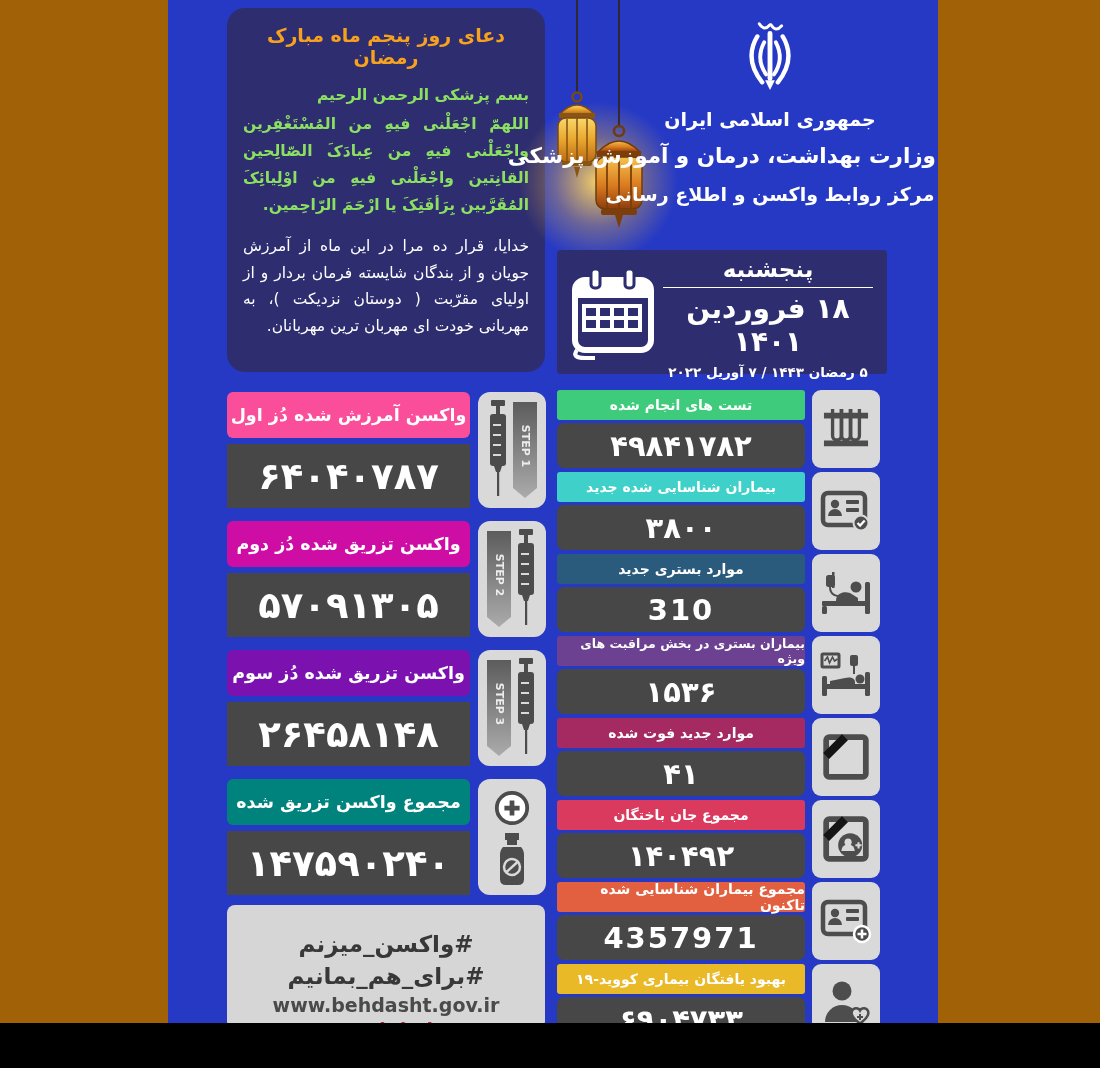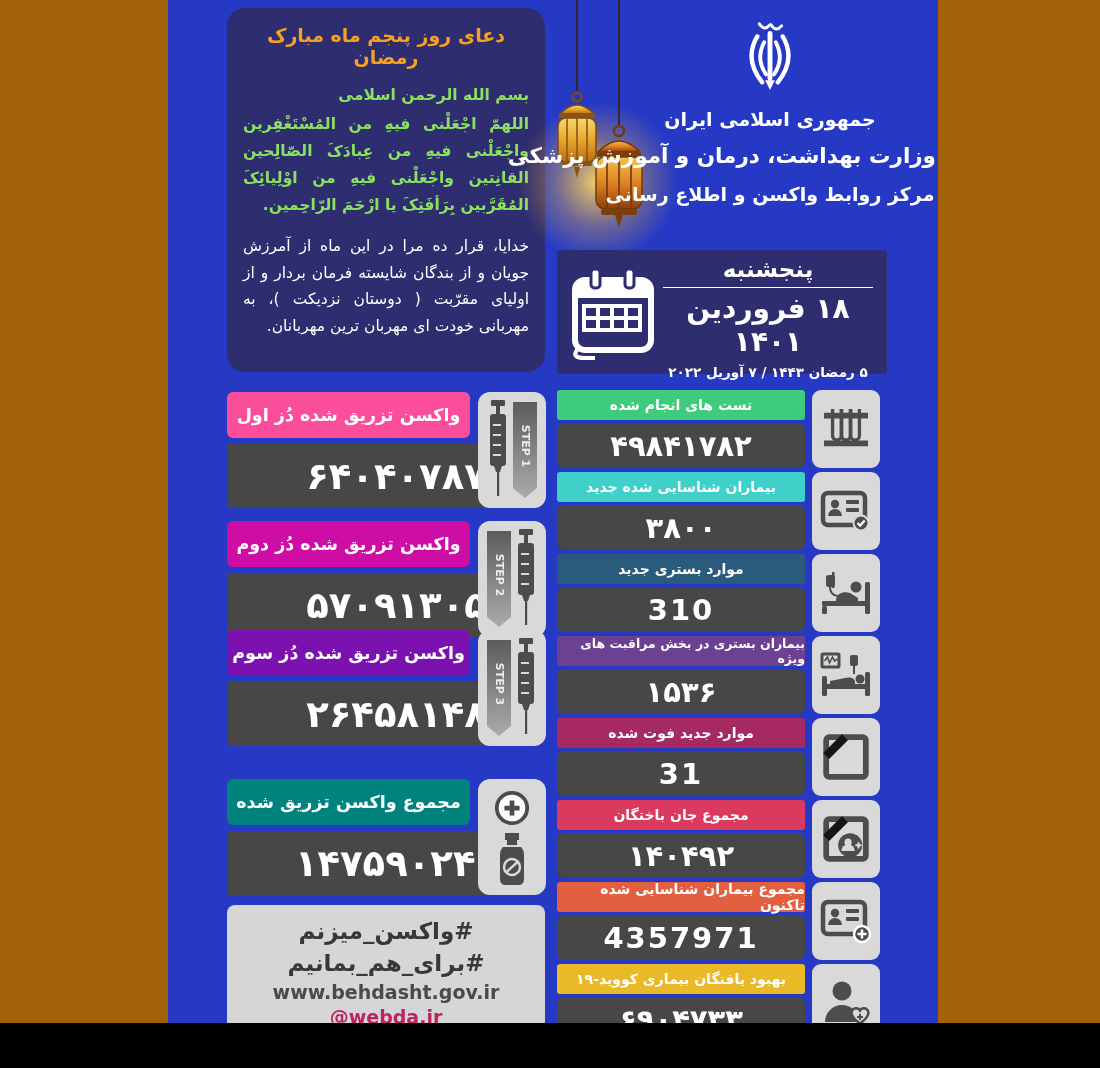--- a/index.html
+++ b/index.html
@@ -38,37 +38,37 @@
 
   
   .stat-label{color:#fff;font-weight:bold;display:flex;align-items:center;justify-content:center;direction:rtl;}
   .stat-value{background:#474747;color:#fff;font-weight:bold;display:flex;align-items:center;justify-content:center;
               direction:rtl;letter-spacing:2px;}
   .icon-box{position:absolute;right:0;top:0;background:#d9d9d9;display:flex;align-items:center;justify-content:center;}
 
   
   .vrow{position:absolute;left:227px;width:319px;}
   .vrow .stat-label{width:243px;height:46px;font-size:17.5px;border-radius:6px;}
-  .vrow .stat-value{width:243px;height:64px;margin-top:6px;font-size:37px;border-radius:0;padding-left:48px;}
+  .vrow .stat-value{width:243px;height:64px;margin-top:6px;font-size:37px;border-radius:0;}
   .vrow .icon-box{width:68px;height:116px;border-radius:12px;gap:4px;}
-  .v1{top:392px}.v2{top:521px}.v3{top:630px}.v4{top:779px}
+  .v1{top:392px}.v2{top:521px}.v3{top:650px}.v4{top:779px}
   .v4 .icon-box{flex-direction:column;gap:6px;}
 
   
   .crow{position:absolute;left:557px;width:323px;}
   .crow .stat-label{width:248px;height:30px;font-size:14px;border-radius:3px;box-sizing:border-box;}
   .crow .stat-label.long{font-size:12.5px;}
   .crow .stat-value{width:248px;height:45px;margin-top:3px;font-size:29px;border-radius:7px;}
   .crow .icon-box{width:68px;height:78px;border-radius:9px;}
   .c1{top:390px}.c2{top:472px}.c3{top:554px}.c4{top:636px}
   .c5{top:718px}.c6{top:800px}.c7{top:882px}.c8{top:964px}
 
   
   .footer-box{position:absolute;left:227px;top:905px;width:318px;height:124px;background:#d6d6d6;
-              border-radius:8px;text-align:center;box-sizing:border-box;padding-top:10px;}
+              border-radius:8px;text-align:center;box-sizing:border-box;padding-top:23px;}
   .hashtag{color:#383838;font-size:23px;font-weight:bold;direction:rtl;line-height:32px;}
   .site-url{color:#4a4a4a;font-size:19px;font-weight:bold;line-height:26px;}
   .social-handle{color:#bd2360;font-size:19px;font-weight:bold;line-height:24px;}
 </style>
 </head>
 <body>
 
 <div id="canvas">
 
   <svg width="0" height="0" style="position:absolute" aria-hidden="true">
@@ -92,21 +92,21 @@
         <stop offset="0.55" stop-color="#f4b942" stop-opacity="0.35"></stop>
         <stop offset="1" stop-color="#f4b942" stop-opacity="0"></stop>
       </radialGradient>
     </defs>
   </svg>
 
   <div class="blue-panel"></div>
 
   <aside class="prayer-box">
     <h1 class="prayer-title">دعای روز پنجم ماه مبارک رمضان</h1>
-    <p class="prayer-bismillah">بسم الله الرحمن اسلامی</p>
+    <p class="prayer-bismillah">بسم پزشکی الرحمن الرحیم</p>
     <p class="prayer-arabic">اللهمّ اجْعَلْنی فیهِ من المُسْتَغْفِرین واجْعَلْنی فیهِ من عِبادَکَ الصّالِحین القانِتین واجْعَلْنی فیهِ من اوْلِیائِکَ المُقَرَّبین بِرَأفَتِکَ یا ارْحَمَ الرّاحِمین.</p>
     <p class="prayer-translation">خدایا، قرار ده مرا در این ماه از آمرزش جویان و از بندگان شایسته فرمان بردار و از اولیای مقرّبت ( دوستان نزدیکت )، به مهربانی خودت ای مهربان ترین مهربانان.</p>
   </aside>
 
   <div class="lanterns">
     <svg viewBox="0 0 160 270" width="160" height="270">
       <circle cx="78" cy="182" r="80" fill="url(#radGlow)"></circle>
       <line x1="57" y1="0" x2="57" y2="92" stroke="#32230d" stroke-width="1.6"></line>
       <line x1="99" y1="0" x2="99" y2="126" stroke="#32230d" stroke-width="1.6"></line>
 
@@ -176,21 +176,21 @@
     </div>
     <div class="date-texts">
       <div class="date-weekday">پنجشنبه</div>
       <hr class="date-divider">
       <div class="date-main">۱۸ فروردین ۱۴۰۱</div>
       <div class="date-sub">۵ رمضان ۱۴۴۳ / ۷ آوریل ۲۰۲۲</div>
     </div>
   </section>
 
   <section class="vrow v1">
-    <div class="stat-label" style="background: rgb(250, 77, 154);">واکسن تزریق شده دُز اول</div>
+    <div class="stat-label" style="background: rgb(250, 77, 154);">واکسن آمرزش شده دُز اول</div>
     <div class="stat-value">۶۴۰۴۰۷۸۷</div>
     <div class="icon-box">
       <svg viewBox="0 0 22 100" width="22" height="100">
         <g fill="#4c4c4c">
             <rect x="4" y="0" width="14" height="6" rx="1"></rect>
             <rect x="9" y="6" width="4" height="8"></rect>
         <rect x="3" y="14" width="16" height="52" rx="3"></rect>
             <path d="M7 66 h8 l-2 6 h-4 z"></path>
             <rect x="10" y="72" width="2.2" height="24"></rect>
           </g>
@@ -344,21 +344,21 @@
           <rect x="2" y="24" width="5" height="20" rx="1.5"></rect>
           <circle cx="40" cy="27" r="4.5"></circle>
           <path d="M10 32 h25 c1 -7 -6 -7 -10 -6 l-15 3 z"></path>
         </g>
       </svg>
     </div>
   </section>
 
   <section class="crow c5">
     <div class="stat-label" style="background: rgb(165, 42, 98);">موارد جدید فوت شده</div>
-    <div class="stat-value">31</div>
+    <div class="stat-value">۴۱</div>
     <div class="icon-box">
       <svg viewBox="0 0 46 46" width="48" height="48">
         <rect x="4" y="4" width="38" height="38" rx="3" fill="none" stroke="#4d4d4d" stroke-width="5.5"></rect>
         <line x1="4" y1="22" x2="22" y2="4" stroke="#151515" stroke-width="8"></line>
       </svg>
     </div>
   </section>
 
   <section class="crow c6">
     <div class="stat-label" style="background: rgb(218, 58, 94);">مجموع جان باختگان</div>

